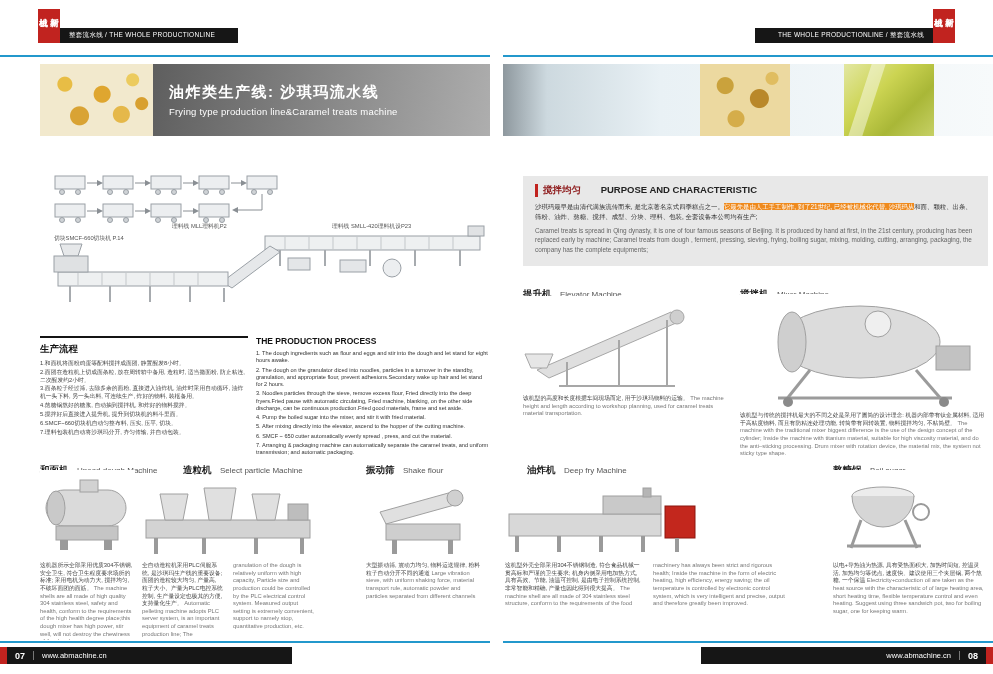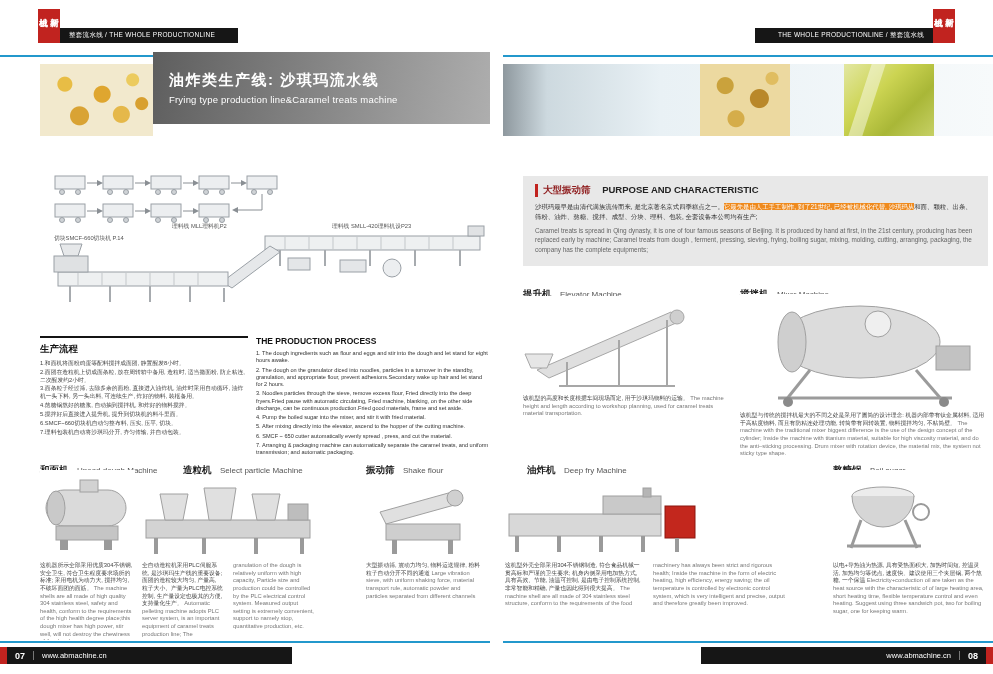--- a/index.html
+++ b/index.html
@@ -45,21 +45,21 @@
   .proc-zh h3 { font-size:9.5px; color:#111; margin-bottom:4px; }
   .proc-zh .line { font-size:5.8px; color:#444; line-height:1.35; margin-bottom:1px; }
   .proc-en { position:absolute; overflow:hidden; }
   .proc-en h3 { font-size:8.5px; color:#111; margin-bottom:4px; }
   .proc-en .line { font-size:5.6px; color:#333; line-height:1.3; margin-bottom:2px; }
 
   
   .char-box { position:absolute; background:#e8e8e8; padding:8px 10px 6px 12px; }
   .char-title { font-size:9.5px; font-weight:bold; border-left:3px solid #c1231f; padding-left:5px; }
   .char-title .zh { color:#8e1b1c; }
-  .char-title .en { color:#222; margin-left:9px; }
+  .char-title .en { color:#222; margin-left:17px; }
   .char-zh { font-size:6.4px; color:#333; line-height:1.6; margin-top:5px; }
   .char-zh .hl { background:#ef8a1d; color:#fff; }
   .char-en { font-size:6.4px; color:#666; line-height:1.5; margin-top:3px; }
 
   
   .mlabel { position:absolute; white-space:nowrap; }
   .mlabel .zh { font-weight:bold; color:#1c1c1c; font-size:9.5px; }
   .mlabel .en { color:#555; font-size:8px; margin-left:4px; }
   .mimg { position:absolute; background:#fff; display:flex; align-items:center; justify-content:center; }
   .mimg svg { width:100%; height:100%; }
@@ -93,21 +93,21 @@
   <div class="logo" style="left:933px; top:9px;">
     <span class="col">机械</span>
     <span class="col">树新</span>
   </div>
 
   <div class="rule-blue" style="left:0; top:55px; width:490px;"></div>
   <div class="rule-blue" style="left:503px; top:55px; width:490px;"></div>
 
   <div class="photo food-a" style="left:40px; top:64px; width:113px; height:72px;"></div>
 
-  <div class="banner-gray" style="left:153px; top:52px; width:337px; height:72px;">
+  <div class="banner-gray" style="left:153px; top:64px; width:337px; height:72px;">
     <div class="banner-title-zh">油炸类生产线: 沙琪玛流水线</div>
     <div class="banner-title-en">Frying type production line&amp;Caramel treats machine</div>
   </div>
 
   <div class="banner-right" style="left:503px; top:64px; width:490px; height:72px;">
     <div class="photo food-b" style="left:197px; top:0; width:90px; height:72px;"></div>
     <div class="photo food-c" style="left:341px; top:0; width:90px; height:72px; overflow:hidden;">
       <span class="shine"></span>
     </div>
   </div>
@@ -207,21 +207,21 @@
     <div class="line">2. The dough on the granulator diced into noodles, particles in a turnover in the standby, granulation, and appropriate flour, prevent adhesions.Secondary wake up hair and let stand for 2 hours.</div>
     <div class="line">3. Noodles particles through the sieve, remove excess flour, Fried directly into the deep fryers.Fried pause with automatic circulating, Fried machine, blanking, on the other side discharge, can be continuous production.Fried good materials, frame and set aside.</div>
     <div class="line">4. Pump the boiled sugar into the mixer, and stir it with fried material.</div>
     <div class="line">5. After mixing directly into the elevator, ascend to the hopper of the cutting machine.</div>
     <div class="line">6. SMCF ~ 650 cutter automatically evenly spread , press, and cut the material.</div>
     <div class="line">7. Arranging &amp; packaging machine can automatically separate the caramel treats, and uniform transmission; and automatic packaging.</div>
   </div>
 
   <div class="char-box" style="left:523px; top:176px; width:465px; height:90px;">
     <div class="char-title">
-      <span class="zh">大型振动筛</span>
+      <span class="zh">搅拌均匀</span>
       <span class="en">PURPOSE AND CHARACTERISTIC</span>
     </div>
     <div class="char-zh">
       <span>沙琪玛最早是由清代满族流传而来, 是北京著名京式四季糕点之一。</span><span class="hl">它最先是由人工手工制作, 到了21世纪, 已经被机械化代替, 沙琪玛从</span><span>和面、颗粒、出条、筛粉、油炸、熬糖、搅拌、成型、分块、理料、包装, 全套设备本公司均有生产;</span>
     </div>
     <div class="char-en">Caramel treats is spread in Qing dynasty, it is one of four famous seasons of Beijing. It is produced by hand at first, in the 21st century, producing has been replaced early by machine; Caramel treats from dough , ferment, pressing, sieving, frying, boiling sugar, mixing, molding, cutting, arranging, packaging, the company has the complete equipments;</div>
   </div>
 
   <div class="mlabel" style="left:523px; top:283px;">
     <span class="zh">提升机</span>

